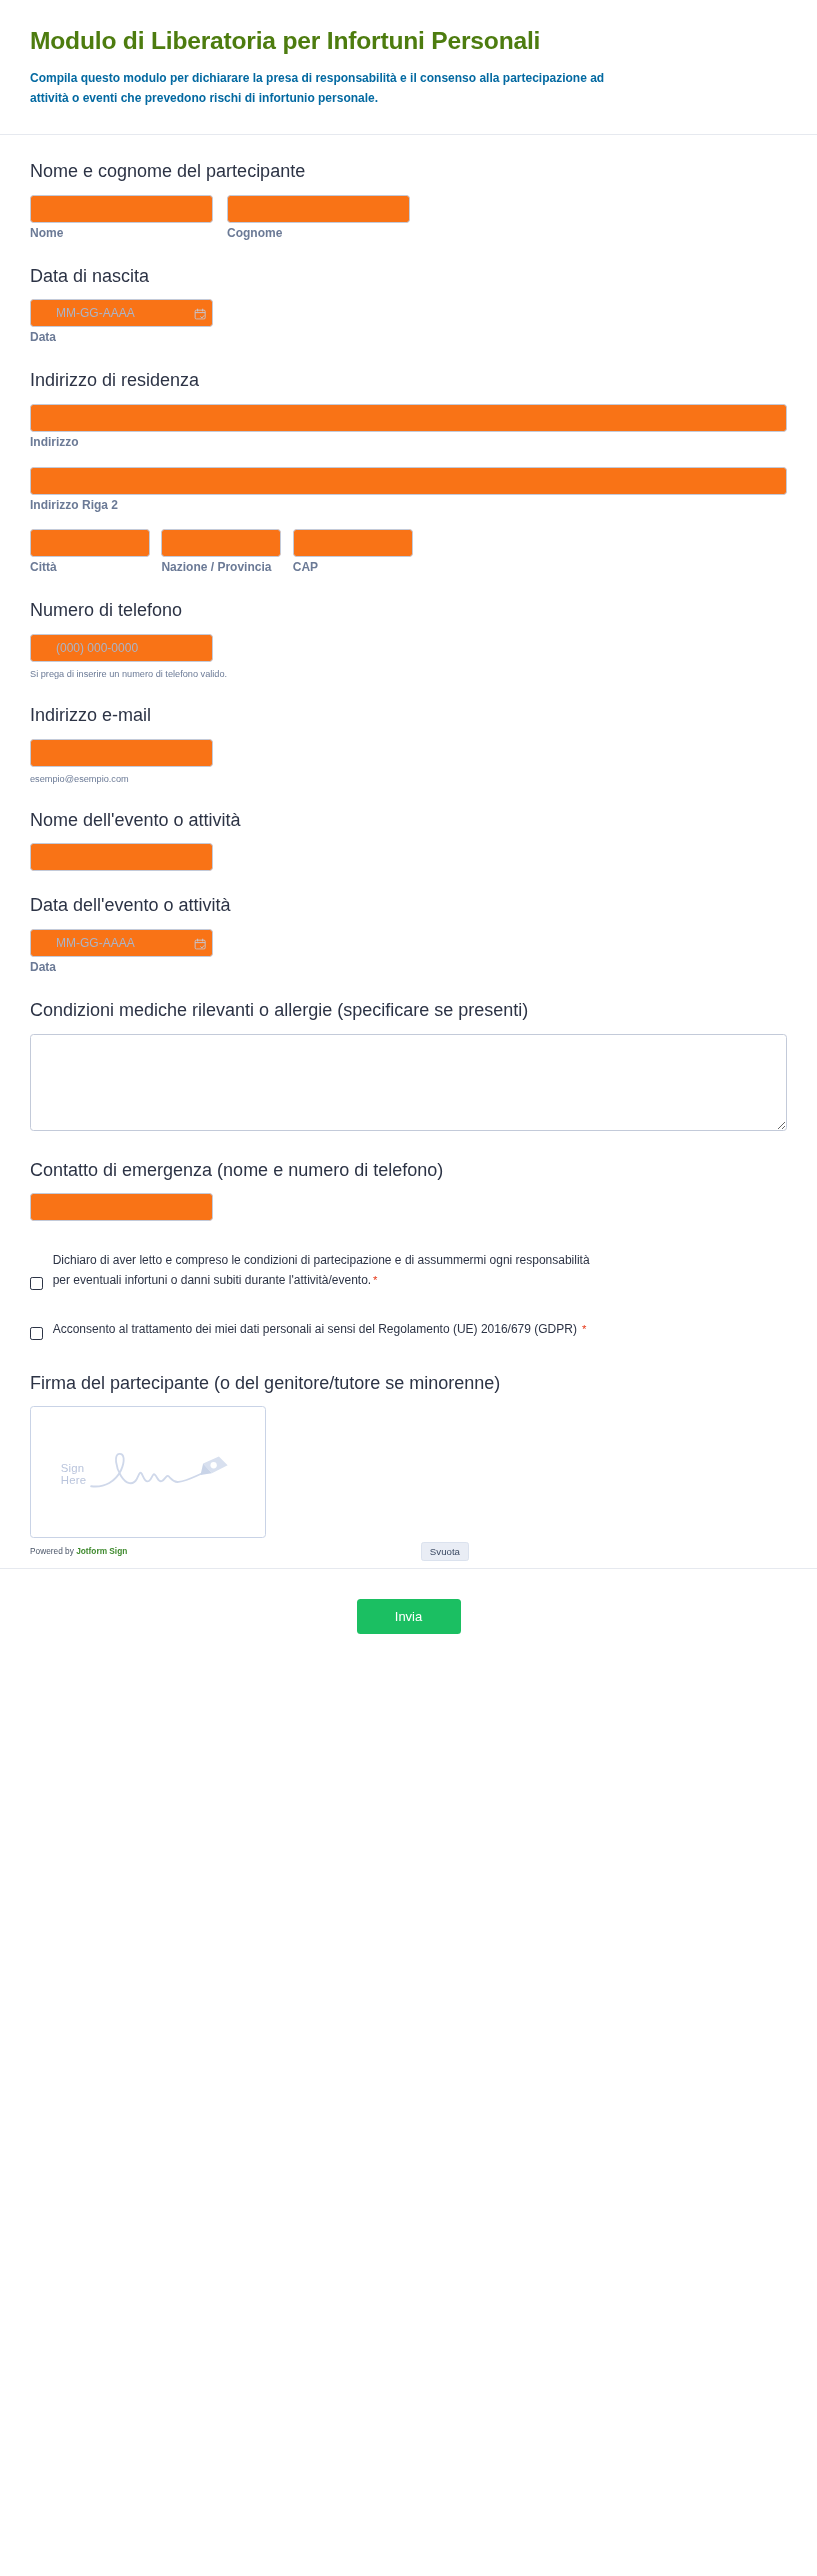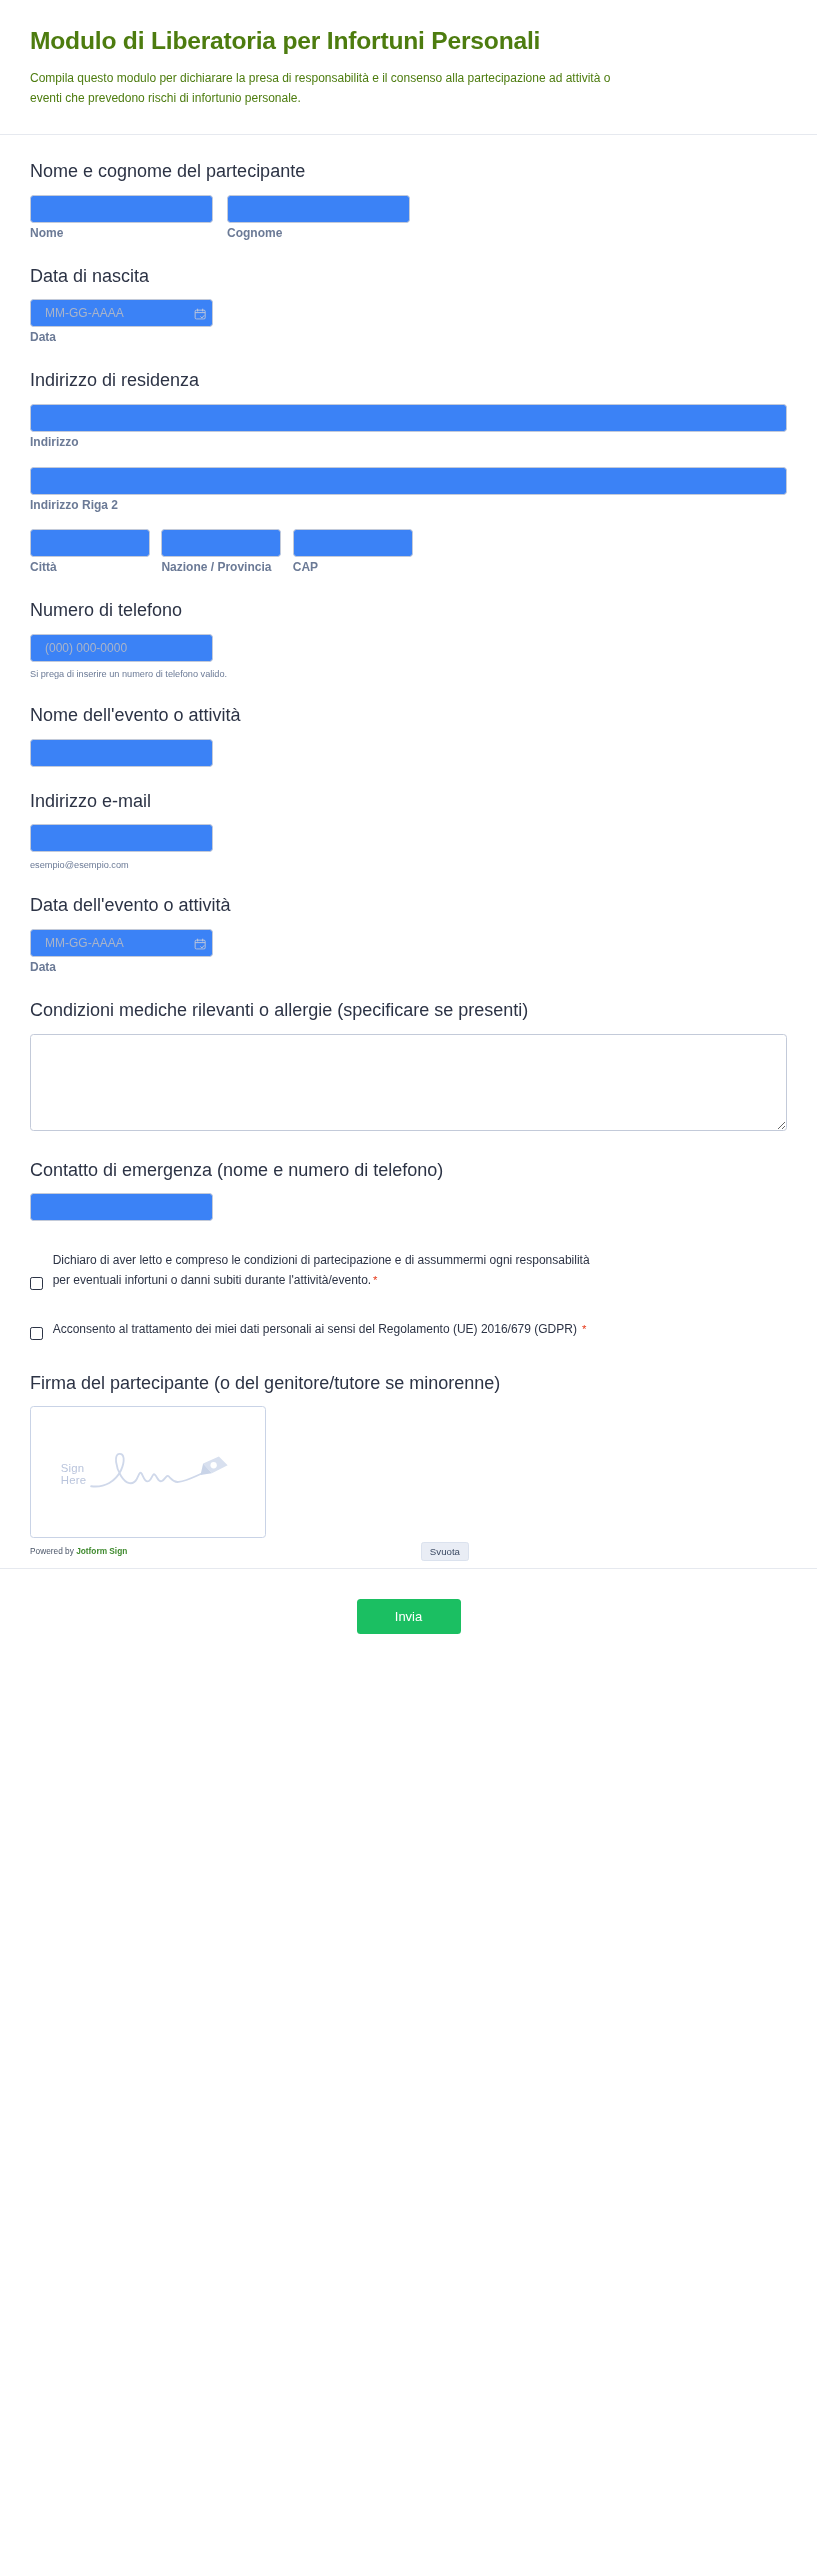--- a/index.html
+++ b/index.html
@@ -28,24 +28,24 @@
     line-height: 1.32;
     font-weight: 700;
     color: #4d7c0f;
     margin: 0 0 12.3px 0;
     letter-spacing: -0.2px;
     max-width: 562px;
   }
   .form-subtitle {
     font-size: 12px;
     line-height: 1.62;
-    color: #4d7c0f;
+    color: #0369a1;
     margin: 0;
     max-width: 615px;
-    font-weight: 400;
+    font-weight: 700;
   }
 
   
   .form-body {
     padding: 23px 30px 0 30px;
   }
   .field {
     margin-bottom: 21px;
   }
   .field-label {
@@ -61,25 +61,25 @@
     font-size: 11.4px;
     margin-left: 1.8px;
   }
 
   .input {
     display: block;
     width: 100%;
     height: 28px;
     border: 0.9px solid #c3cad9;
     border-radius: 3.5px;
-    background: #3b82f6;
+    background: #f97316;
     font-family: "Liberation Sans", sans-serif;
     font-size: 12px;
     color: #2c3345;
-    padding: 0 14px;
+    padding: 0 25px;
     outline: none;
   }
   .input::placeholder { color: #aab4c9; }
 
   .sub-label {
     display: block;
     font-size: 12px;
     color: #6b7a96;
     margin-top: 2px;
     line-height: 1.4;
@@ -310,32 +310,32 @@
 
     <div class="field">
       <span class="field-label">Numero di telefono</span>
       <div class="phone-wrap">
         <input class="input" type="text" placeholder="(000) 000-0000" style="">
       </div>
       <span class="hint">Si prega di inserire un numero di telefono valido.</span>
     </div>
 
     <div class="field">
+      <span class="field-label">Indirizzo e-mail</span>
+      <div class="email-wrap">
+        <input class="input" type="text" value="" style="">
+      </div>
+      <span class="hint">esempio@esempio.com</span>
+    </div>
+
+    <div class="field">
       <span class="field-label">Nome dell'evento o attività</span>
       <div class="event-wrap">
         <input class="input" type="text" value="" style="">
       </div>
-    </div>
-
-    <div class="field">
-      <span class="field-label">Indirizzo e-mail</span>
-      <div class="email-wrap">
-        <input class="input" type="text" value="" style="">
-      </div>
-      <span class="hint">esempio@esempio.com</span>
     </div>
 
     <div class="field">
       <span class="field-label">Data dell'evento o attività</span>
       <div class="date-wrap">
         <input class="input" type="text" placeholder="MM-GG-AAAA" style="">
         <span class="cal-icon">
           <svg viewBox="0 0 16 16" width="12.3" height="12.3" fill="none" stroke="currentColor" stroke-width="1.2">
             <rect x="1.5" y="3" width="13" height="11.5" rx="1.5"></rect>
             <path d="M1.5 6.2h13"></path>

